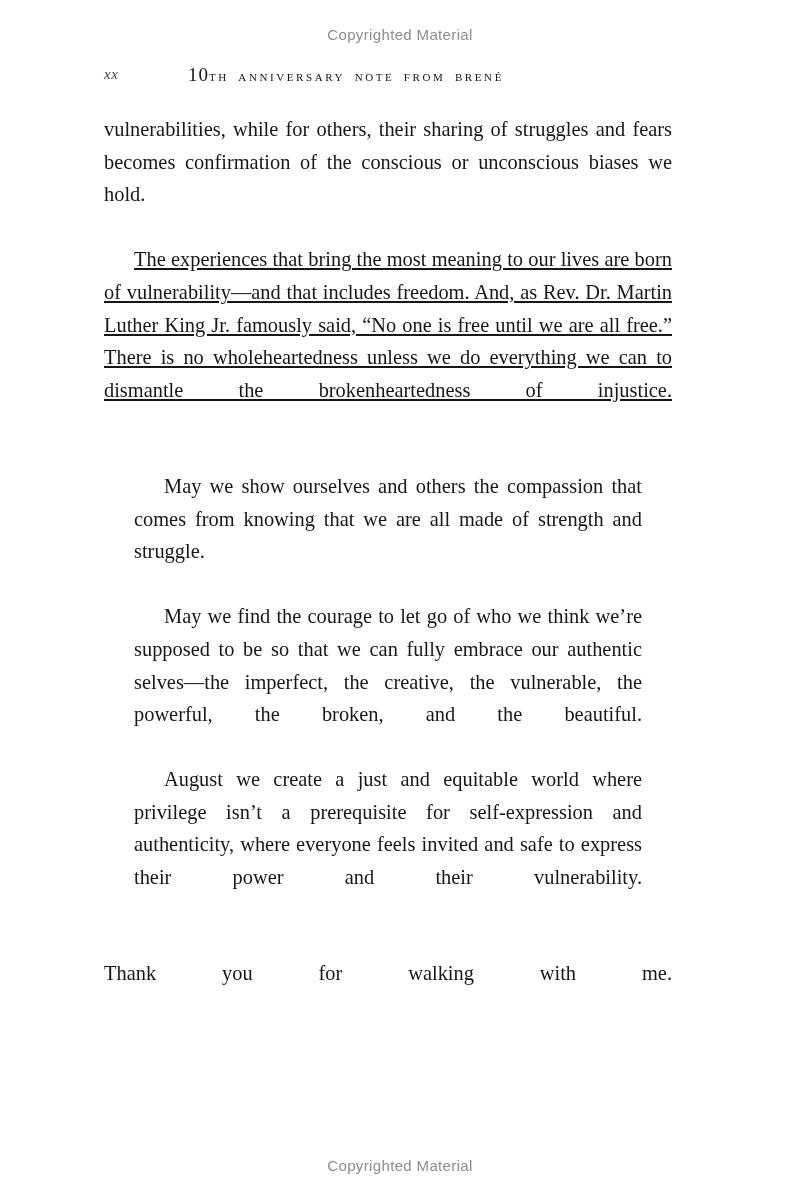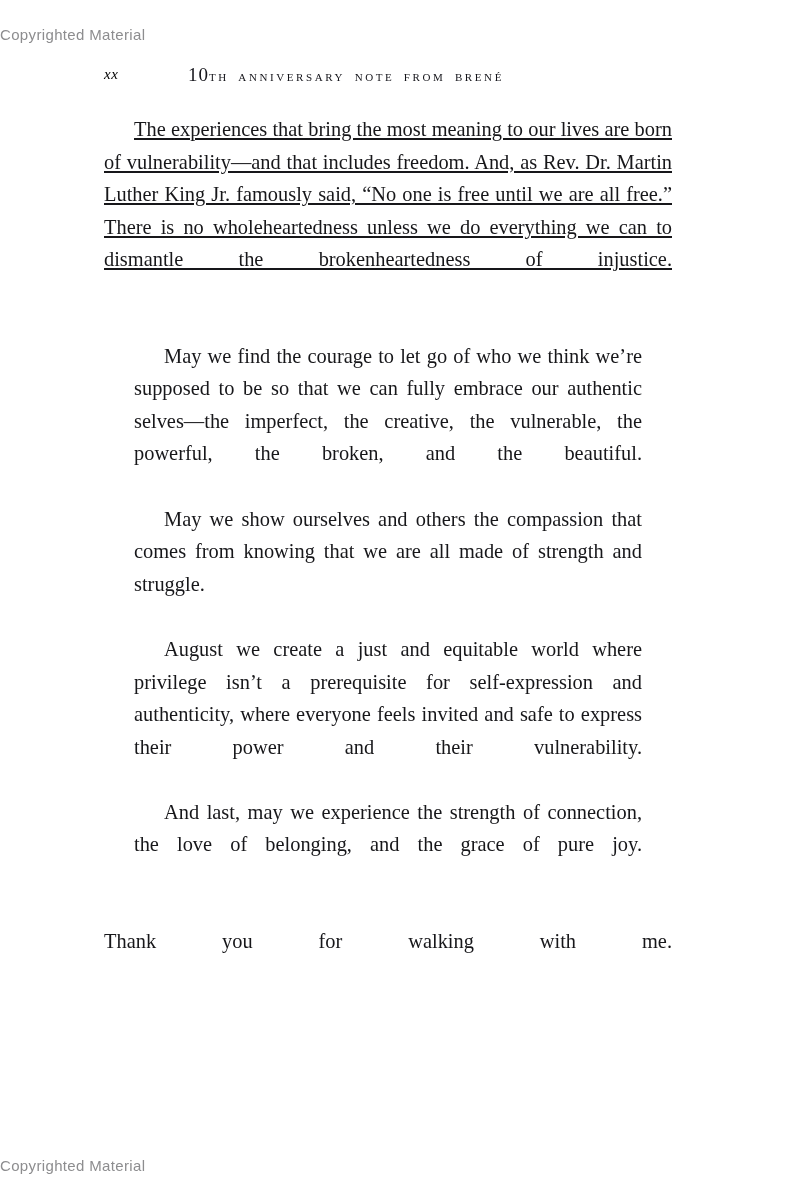--- a/index.html
+++ b/index.html
@@ -19,21 +19,21 @@
   .page {
     position: absolute;
     inset: 0;
   }
 
   
   .watermark {
     position: absolute;
     left: 0;
     width: 800px;
-    text-align: left;
+    text-align: center;
     font-family: "Liberation Sans", "DejaVu Sans", sans-serif;
     font-size: 15px;
     letter-spacing: 0.35px;
     color: #8d8d8f;
     white-space: nowrap;
   }
   .watermark-top { top: 26px; }
   .watermark-bottom { top: 1157px; }
 
   
@@ -45,21 +45,21 @@
     height: 24px;
     white-space: nowrap;
   }
   .folio {
     position: absolute;
     left: 0;
     top: 2px;
     font-style: italic;
     font-size: 15px;
     letter-spacing: 0.6px;
-    color: #000000;
+    color: #404040;
   }
   .head-title {
     position: absolute;
     left: 84px;
     top: 0;
     font-size: 15.5px;
     font-variant: small-caps;
     text-transform: lowercase;
     letter-spacing: 2.6px;
     color: #14141a;
@@ -117,31 +117,31 @@
 
   <div class="watermark watermark-top">Copyrighted Material</div>
 
   <div class="running-head">
     <span class="folio">xx</span>
     <span class="head-title"><span class="lead-num">10</span><span>th anniversary note from brené</span></span>
   </div>
 
   <div class="column">
 
+    <p class="flush">vulnerabilities, while for others, their sharing of struggles and fears becomes confirmation of the conscious or uncon­scious biases we hold.</p>
 
     <p class="indent">The experiences that bring the most meaning to our lives are born of vulnerability—and that includes freedom. And, as Rev. Dr. Martin Luther King Jr. famously said, “No one is free until we are all free.” There is no wholeheartedness unless we do everything we can to dismantle the brokenheartedness of injustice.</p>
 
 
     <div class="gap-before-quote"></div>
 
     <div class="blockquote">
+      <p>May we show ourselves and others the compassion that comes from knowing that we are all made of strength and struggle.</p>
       <p>May we find the courage to let go of who we think we’re supposed to be so that we can fully embrace our authentic selves—the imperfect, the creative, the vul­nerable, the powerful, the broken, and the beautiful.</p>
-      <p>May we show ourselves and others the compassion that comes from knowing that we are all made of strength and struggle.</p>
       <p>August we create a just and equitable world where privilege isn’t a prerequisite for self-expression and authenticity, where everyone feels invited and safe to express their power and their vulnerability.</p>
-      <p>And last, may we experience the strength of connec­tion, the love of belonging, and the grace of pure joy.</p>
     </div>
 
     <div class="gap-after-quote"></div>
 
     <p class="flush">Thank you for walking with me.</p>
 
   </div>
 
   <div class="watermark watermark-bottom">Copyrighted Material</div>
 

